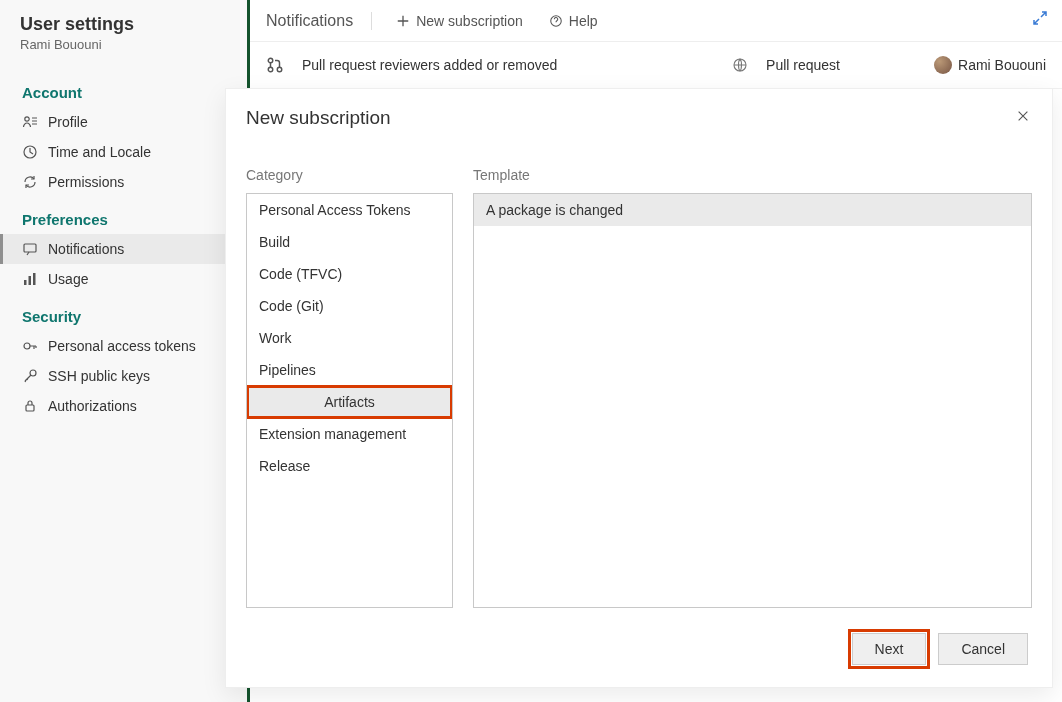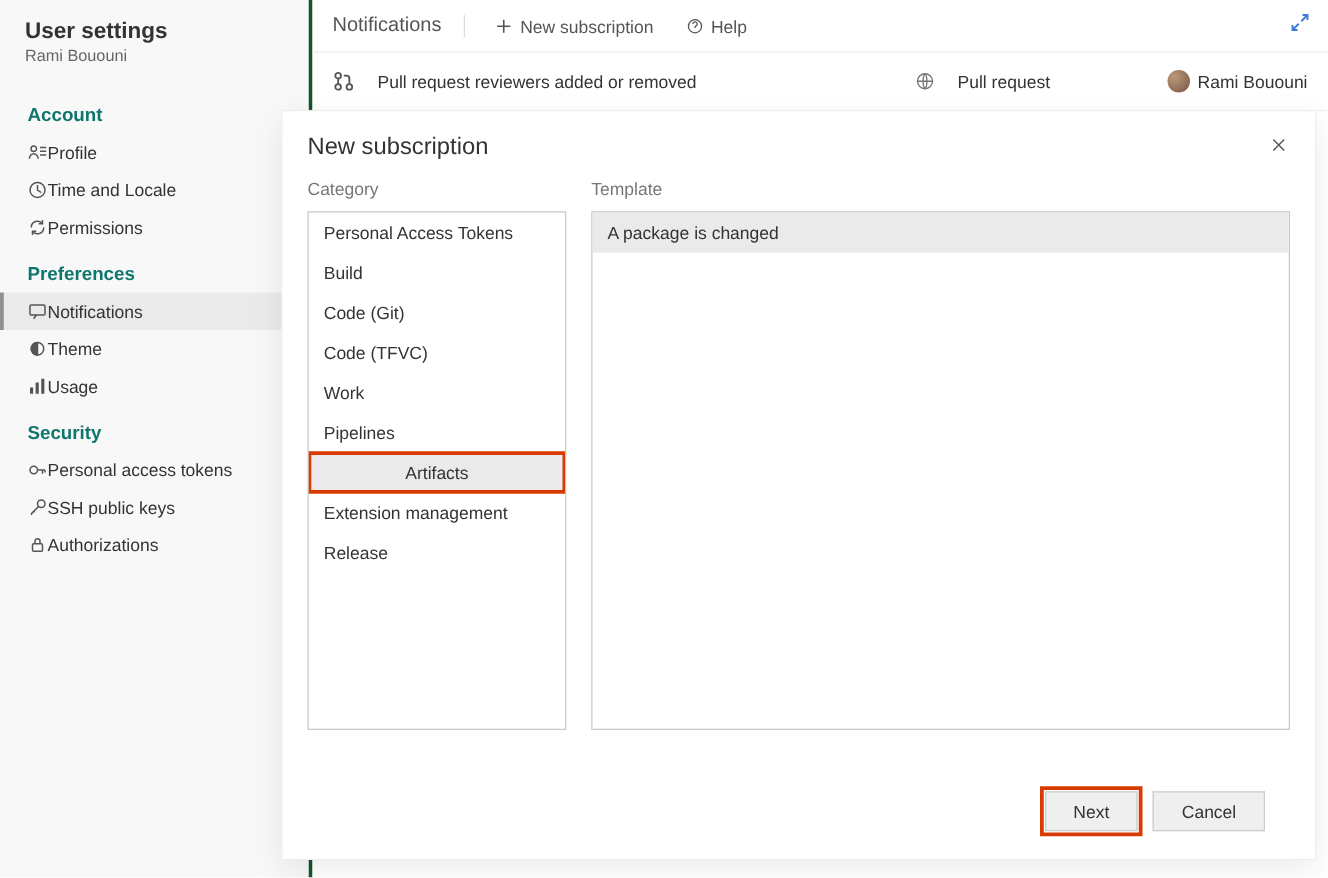--- a/index.html
+++ b/index.html
@@ -35,20 +35,21 @@
   }
   .section-heading {
     padding: 14px 20px 6px 22px;
     font-size: 15px;
     font-weight: 600;
     color: #0f766e;
   }
   .nav-item {
     display: flex;
     align-items: center;
+    gap: 10px;
     padding: 7px 20px 7px 22px;
     font-size: 14px;
     color: #333;
     cursor: pointer;
   }
   .nav-item.selected {
     background: #eaeaea;
     position: relative;
   }
   .nav-item.selected::before {
@@ -143,20 +144,21 @@
     flex: 1;
   }
   .modal-close {
     cursor: pointer;
     padding: 2px;
   }
   .modal-body {
     display: flex;
     gap: 20px;
     padding: 8px 20px 0 20px;
+    margin-top: 24px;
   }
   .col { flex: 1; }
   .col-label {
     font-size: 14px;
     color: #777;
     margin-bottom: 10px;
   }
   .listbox {
     border: 1px solid #c8c8c8;
     height: 415px;
@@ -170,21 +172,21 @@
   }
   .list-item.selected { background: #eaeaea; }
   .list-item.highlight-box {
     outline: 3px solid #d83b01;
     outline-offset: -2px;
     text-align: center;
   }
   .col-template { flex: 2.7; }
   .modal-footer {
     position: absolute;
-    right: 40px;
+    right: 24px;
     bottom: 22px;
     display: flex;
     gap: 12px;
   }
   .btn {
     padding: 7px 22px;
     font-size: 14px;
     background: #efefef;
     border: 1px solid #ccc;
     cursor: pointer;
@@ -239,29 +241,20 @@
 
     <div class="section-heading">Preferences</div>
     <div class="nav-item selected">
       <span class="nav-icon">
           <svg viewBox="0 0 16 16" width="16" height="16" fill="none" stroke="#555" stroke-width="1.2">
             <rect x="2" y="3" width="12" height="8" rx="1"></rect>
             <path d="M5 14l2-3"></path>
           </svg>
         </span>
       <span>Notifications</span>
-    </div>
-    <div class="nav-item">
-      <span class="nav-icon">
-          <svg viewBox="0 0 16 16" width="16" height="16" fill="none" stroke="#555" stroke-width="1.2">
-            <circle cx="8" cy="8" r="5"></circle>
-            <path d="M8 3a5 5 0 0 0 0 10z" fill="#555"></path>
-          </svg>
-        </span>
-      <span>Theme</span>
     </div>
     <div class="nav-item">
       <span class="nav-icon">
           <svg viewBox="0 0 16 16" width="16" height="16" fill="#555">
             <rect x="2" y="9" width="2.5" height="5"></rect>
             <rect x="6.5" y="5" width="2.5" height="9"></rect>
             <rect x="11" y="2" width="2.5" height="12"></rect>
           </svg>
         </span>
       <span>Usage</span>
@@ -358,22 +351,22 @@
             <path d="M3 3l10 10M13 3L3 13"></path>
           </svg>
       </div>
     </div>
     <div class="modal-body">
       <div class="col">
         <div class="col-label">Category</div>
         <div class="listbox" id="category-list">
             <div class="list-item">Personal Access Tokens</div>
             <div class="list-item">Build</div>
+            <div class="list-item">Code (TFVC)</div>
             <div class="list-item">Code (Git)</div>
-            <div class="list-item">Code (TFVC)</div>
             <div class="list-item">Work</div>
             <div class="list-item">Pipelines</div>
             <div class="list-item selected highlight-box">Artifacts</div>
             <div class="list-item">Extension management</div>
             <div class="list-item">Release</div>
           </div>
       </div>
       <div class="col col-template">
         <div class="col-label">Template</div>
         <div class="listbox" id="template-list">

